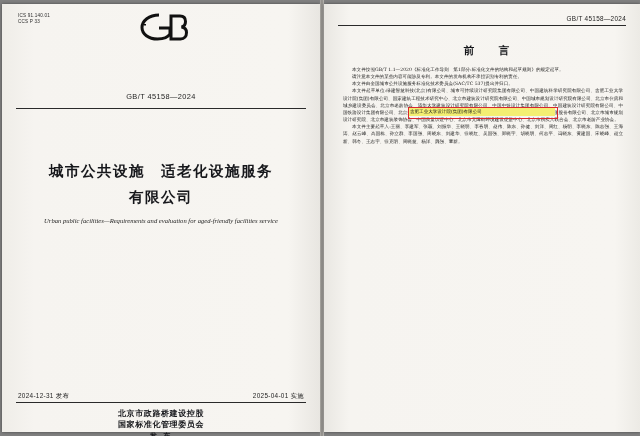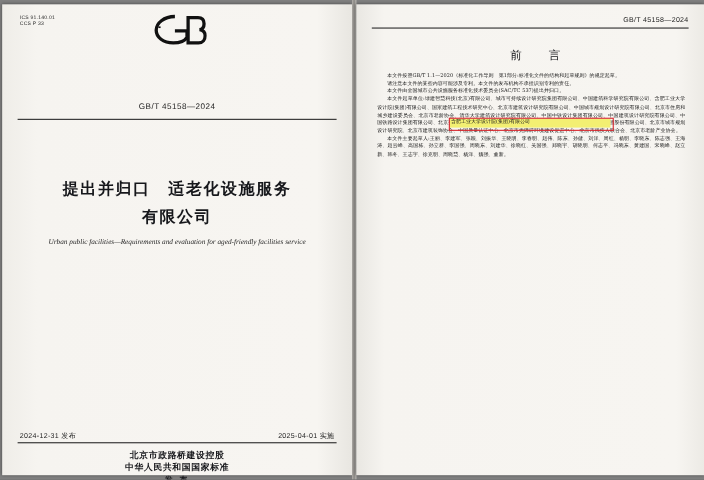--- a/index.html
+++ b/index.html
@@ -98,21 +98,21 @@
   .r-hdr{
     position:absolute;right:14px;top:11px;
     font-family:"Liberation Sans",sans-serif;
     font-size:6.4px;color:#1d1d1d;letter-spacing:.3px;
   }
   .r-rule{
     position:absolute;left:14px;right:14px;top:21px;height:1px;background:#2a2a2a;
   }
   .r-title{
     position:absolute;left:16px;right:0;top:40px;text-align:center;
-    font-size:10.5px;font-weight:400;letter-spacing:7px;color:#15161a;
+    font-size:10.5px;font-weight:700;letter-spacing:7px;color:#15161a;
     font-family:"DejaVu Serif",serif;
   }
   .r-body{
     position:absolute;left:19px;right:17px;top:62px;
     font-size:4.55px;line-height:7.15px;color:#1b1b1b;
     text-align:justify;
     font-family:"DejaVu Serif",serif;
     letter-spacing:.05px;
   }
   .r-body p{margin:0 0 0 0;text-indent:9px;}
@@ -141,33 +141,33 @@
         <path d="M74 8 L74 54 L93 54 C101 54 105 48 105 41 C105 35 101 31 95 30 C100 29 103 25 103 19 C103 12 99 8 92 8 Z" stroke-width="6"></path>
       </g>
       <g fill="#111">
         <rect x="20" y="24" width="4" height="3"></rect>
       </g>
     </svg>
 
     <div class="std-no">GB/T 45158—2024</div>
     <div class="rule-top"></div>
 
-    <div class="doc-title-cn1">提出并归口　适老化设施服务</div>
+    <div class="doc-title-cn1">城市公共设施　适老化设施服务</div>
     <div class="doc-title-cn2">有限公司</div>
     <div class="doc-title-en">Urban public facilities—Requirements and evaluation for aged-friendly facilities service</div>
 
     <div class="dates">
       <span>2024-12-31 发布</span>
       <span>2025-04-01 实施</span>
     </div>
     <div class="rule-bottom"></div>
 
     <div class="issuer">
       <div>北京市政路桥建设控股</div>
-      <div>中华人民共和国国家标准</div>
+      <div>国家标准化管理委员会</div>
       <div class="pub" style="font-size:7px;">发 布</div>
     </div>
   </div>
 
   <div class="gutter"></div>
 
   <div class="page right" style="margin-left:4px;">
     <div class="r-hdr">GB/T 45158—2024</div>
     <div class="r-rule"></div>
     <div class="r-title">前　言</div>

